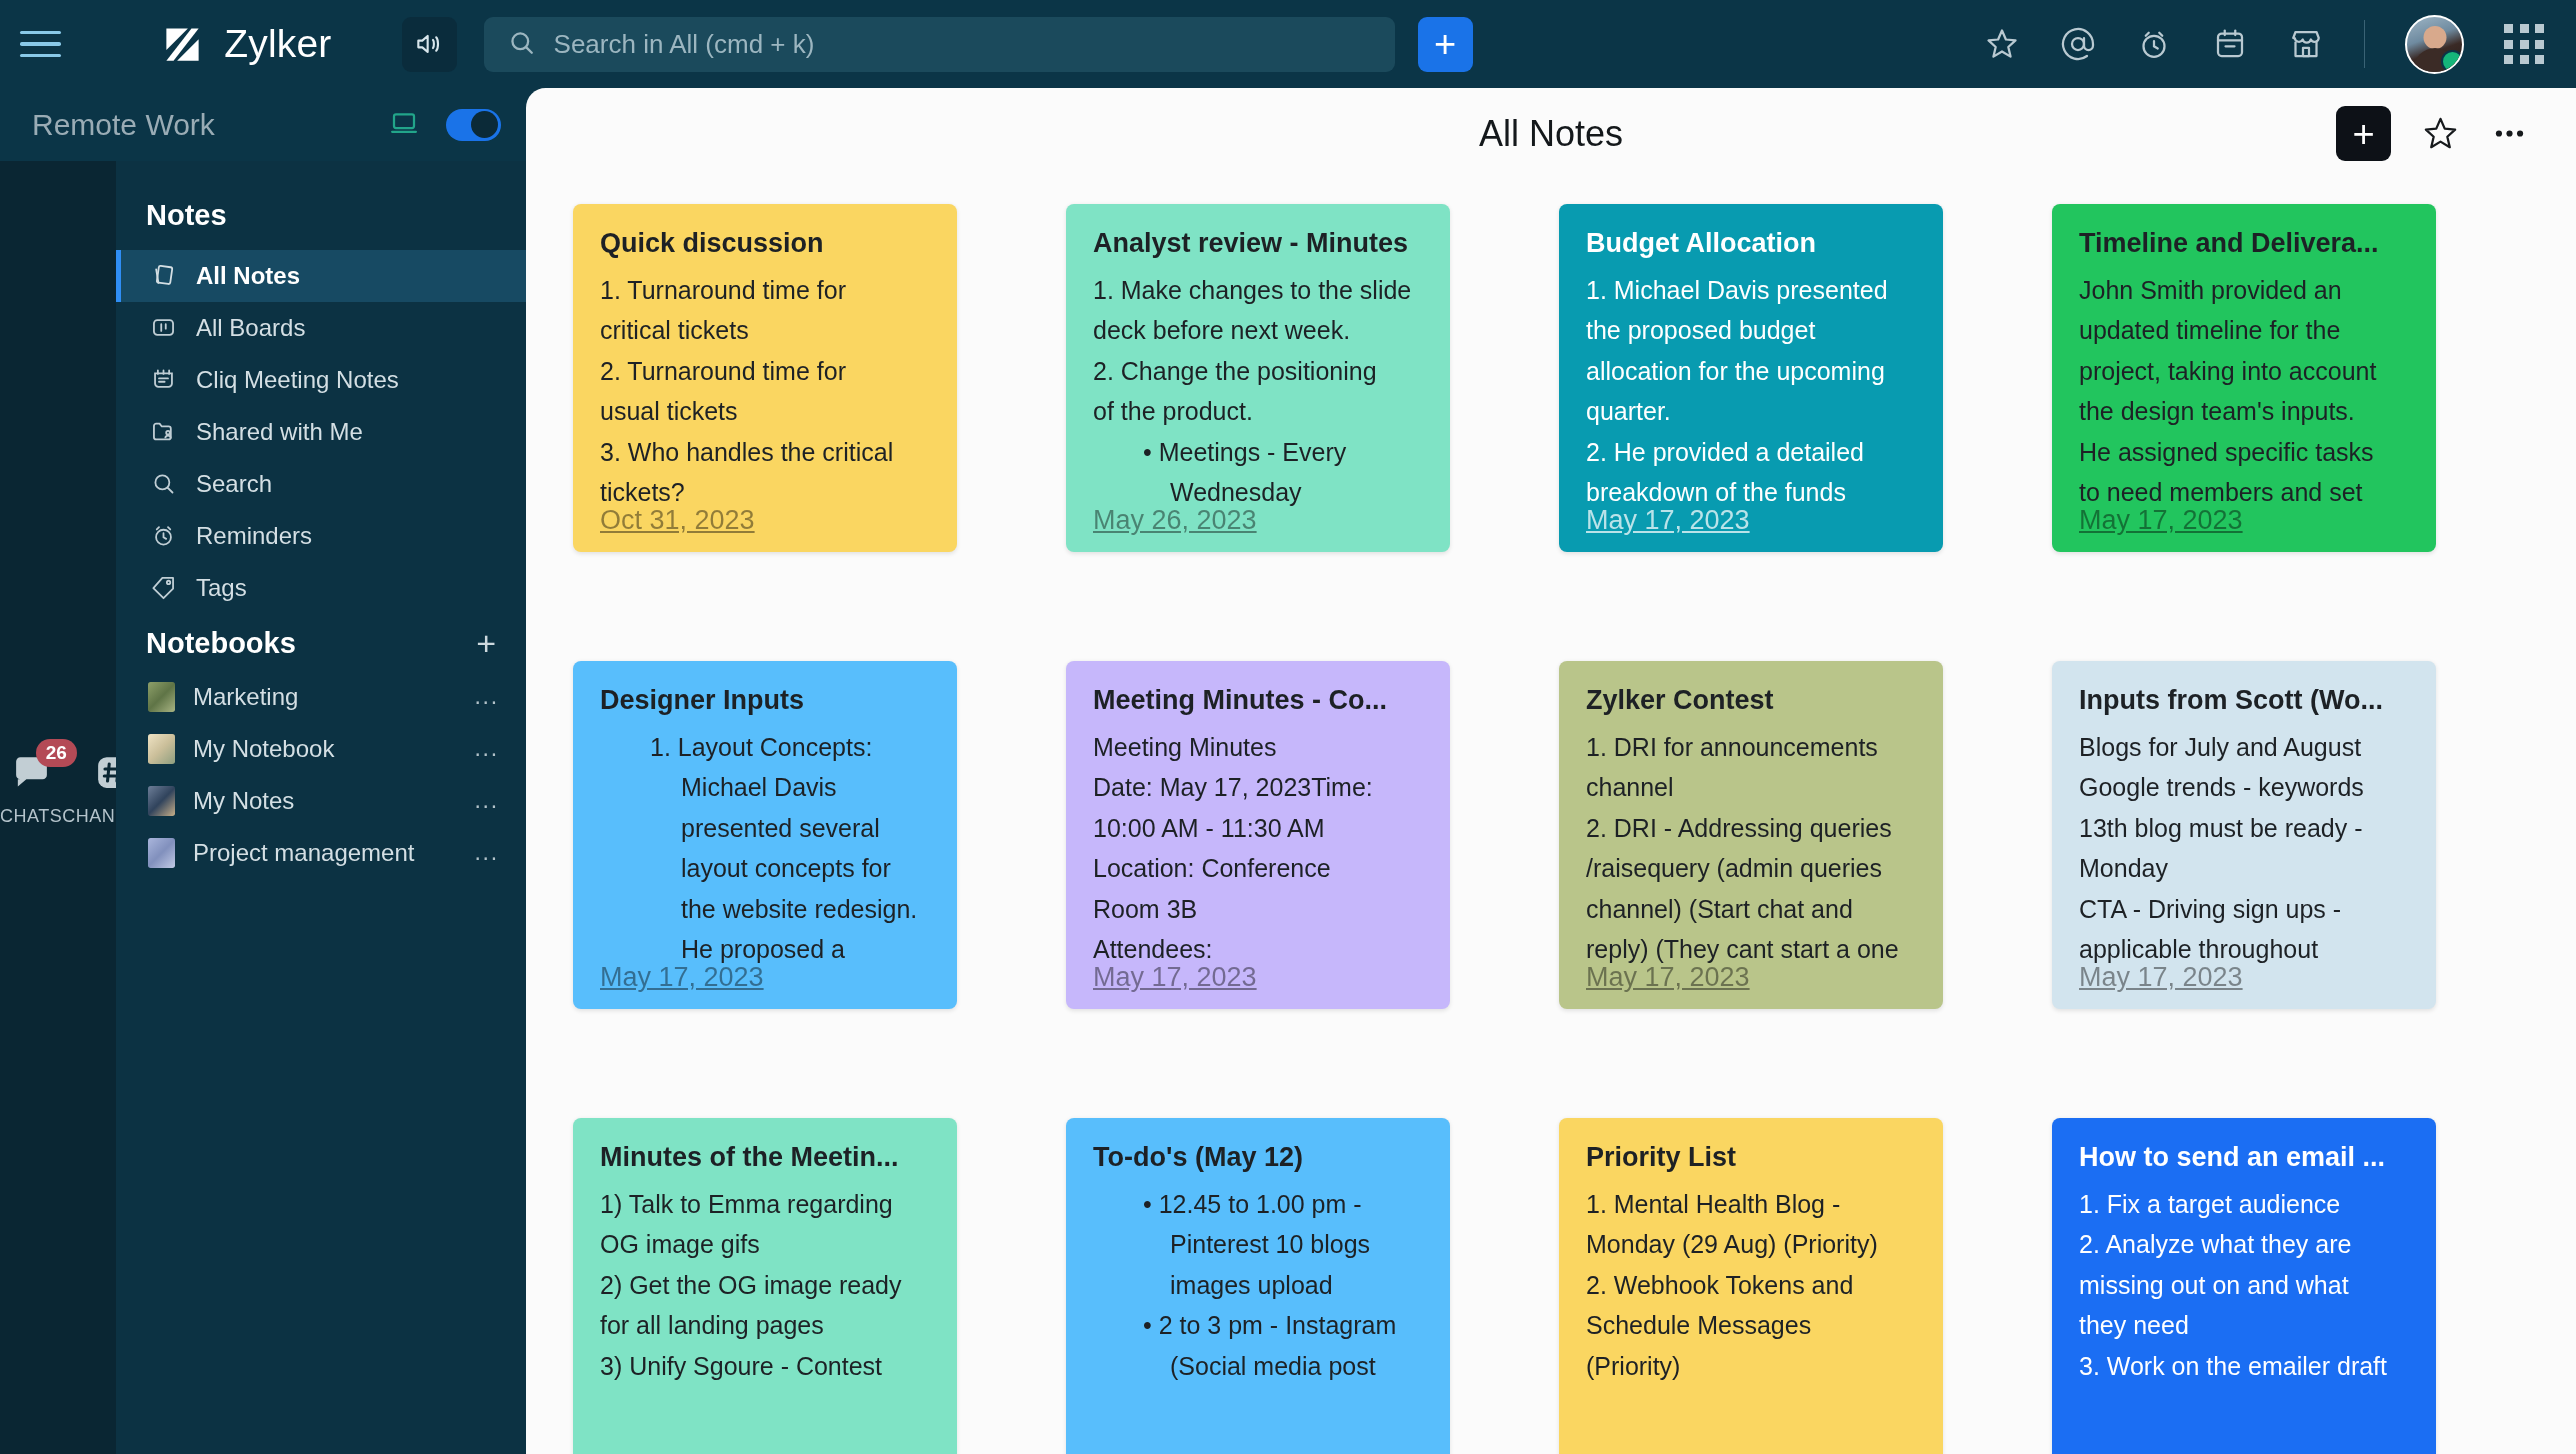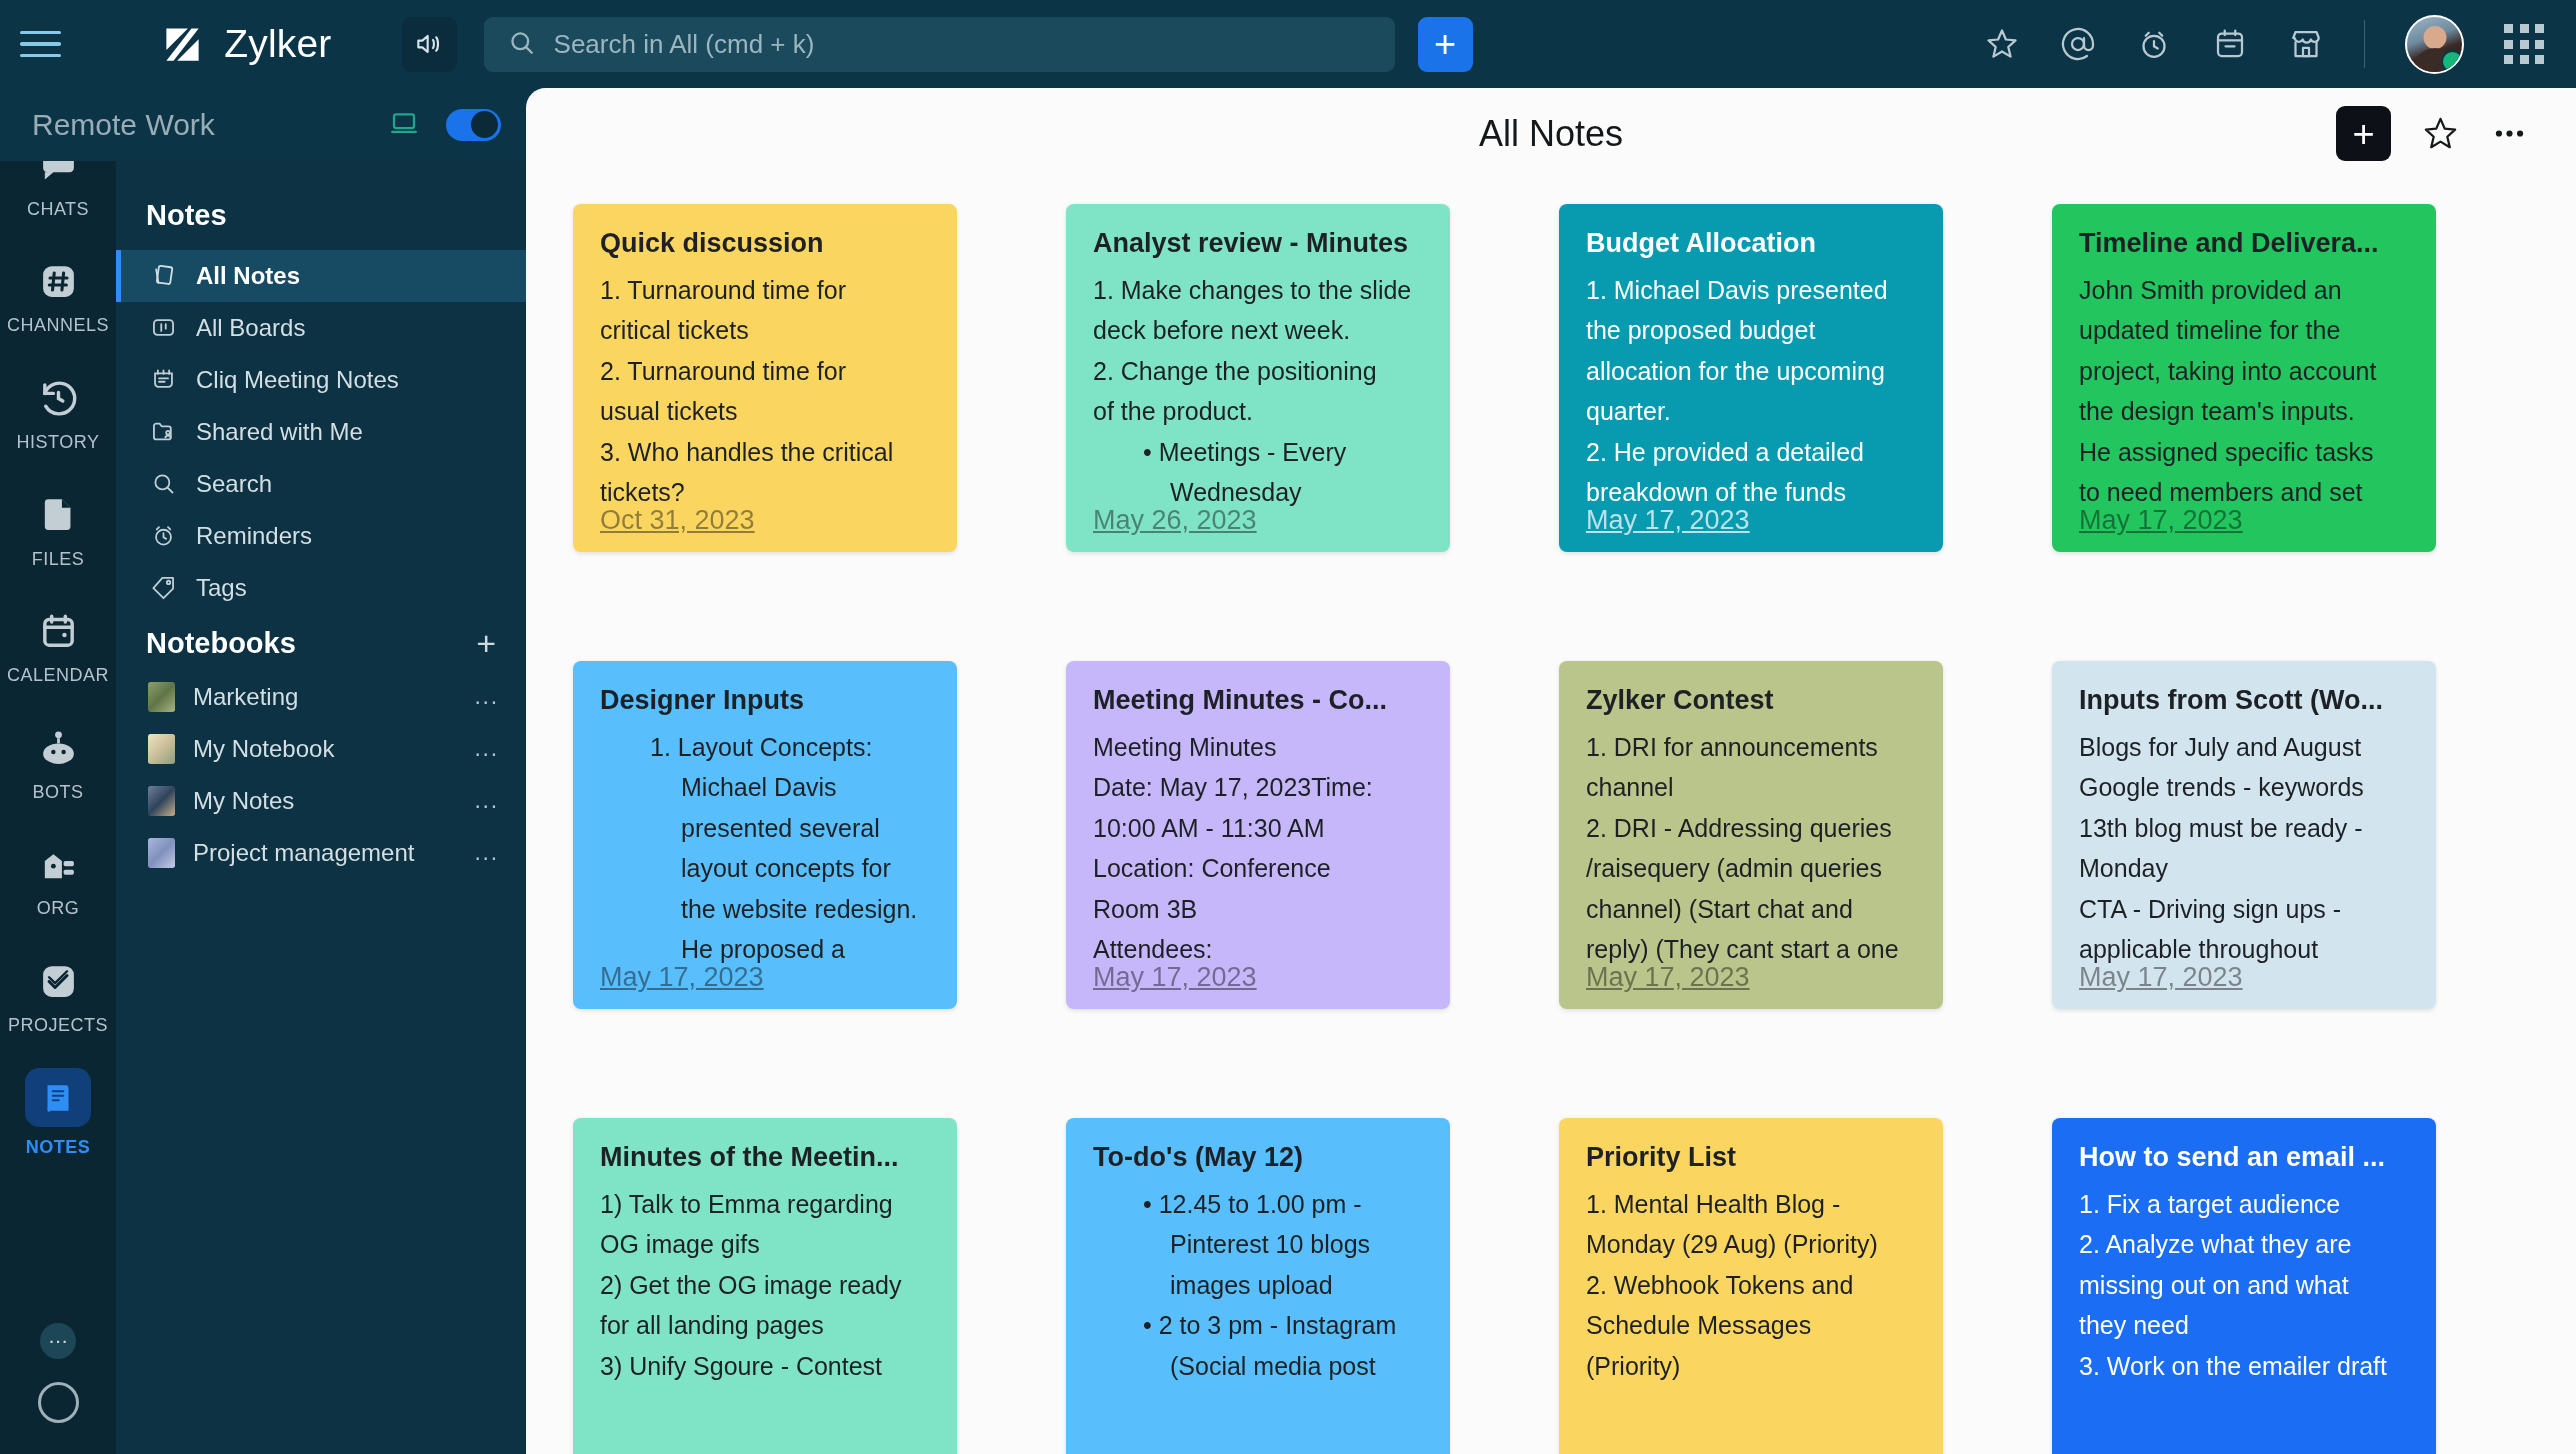--- a/index.html
+++ b/index.html
@@ -92,21 +92,21 @@
     background:#15b67a; border:2.7px solid #0b3547; z-index:5;
   }
   .grid-apps { display:grid; grid-template-columns: repeat(3, 9px); gap: 6.3px; cursor:pointer; }
   .grid-apps i { display:block; width:9px; height:9px; background:#b9c9d1; }
 
   
   .rail {
     position:absolute; left:0; top:88px;
     width:116px; height:1367px;
     background:#0a2633;
-    display:flex; flex-direction:column; align-items:center;
+    display:flex; flex-direction:row; align-items:center;
     padding-top: 36px;
   }
   .rail-item {
     width:116px; height:113px; margin-bottom: 3.6px;
     display:flex; flex-direction:column; align-items:center; justify-content:center;
     gap: 9.8px; cursor:pointer; position:relative;
   }
   .rail-ico { width:48px; height:48px; display:flex; align-items:center; justify-content:center; position:relative;}
   .rail-label { color:#b4c3cb; font-size: 18px; letter-spacing: 0.5px; }
   .rail-item.active .rail-label { color:#2f8ef5; font-weight:700; }

